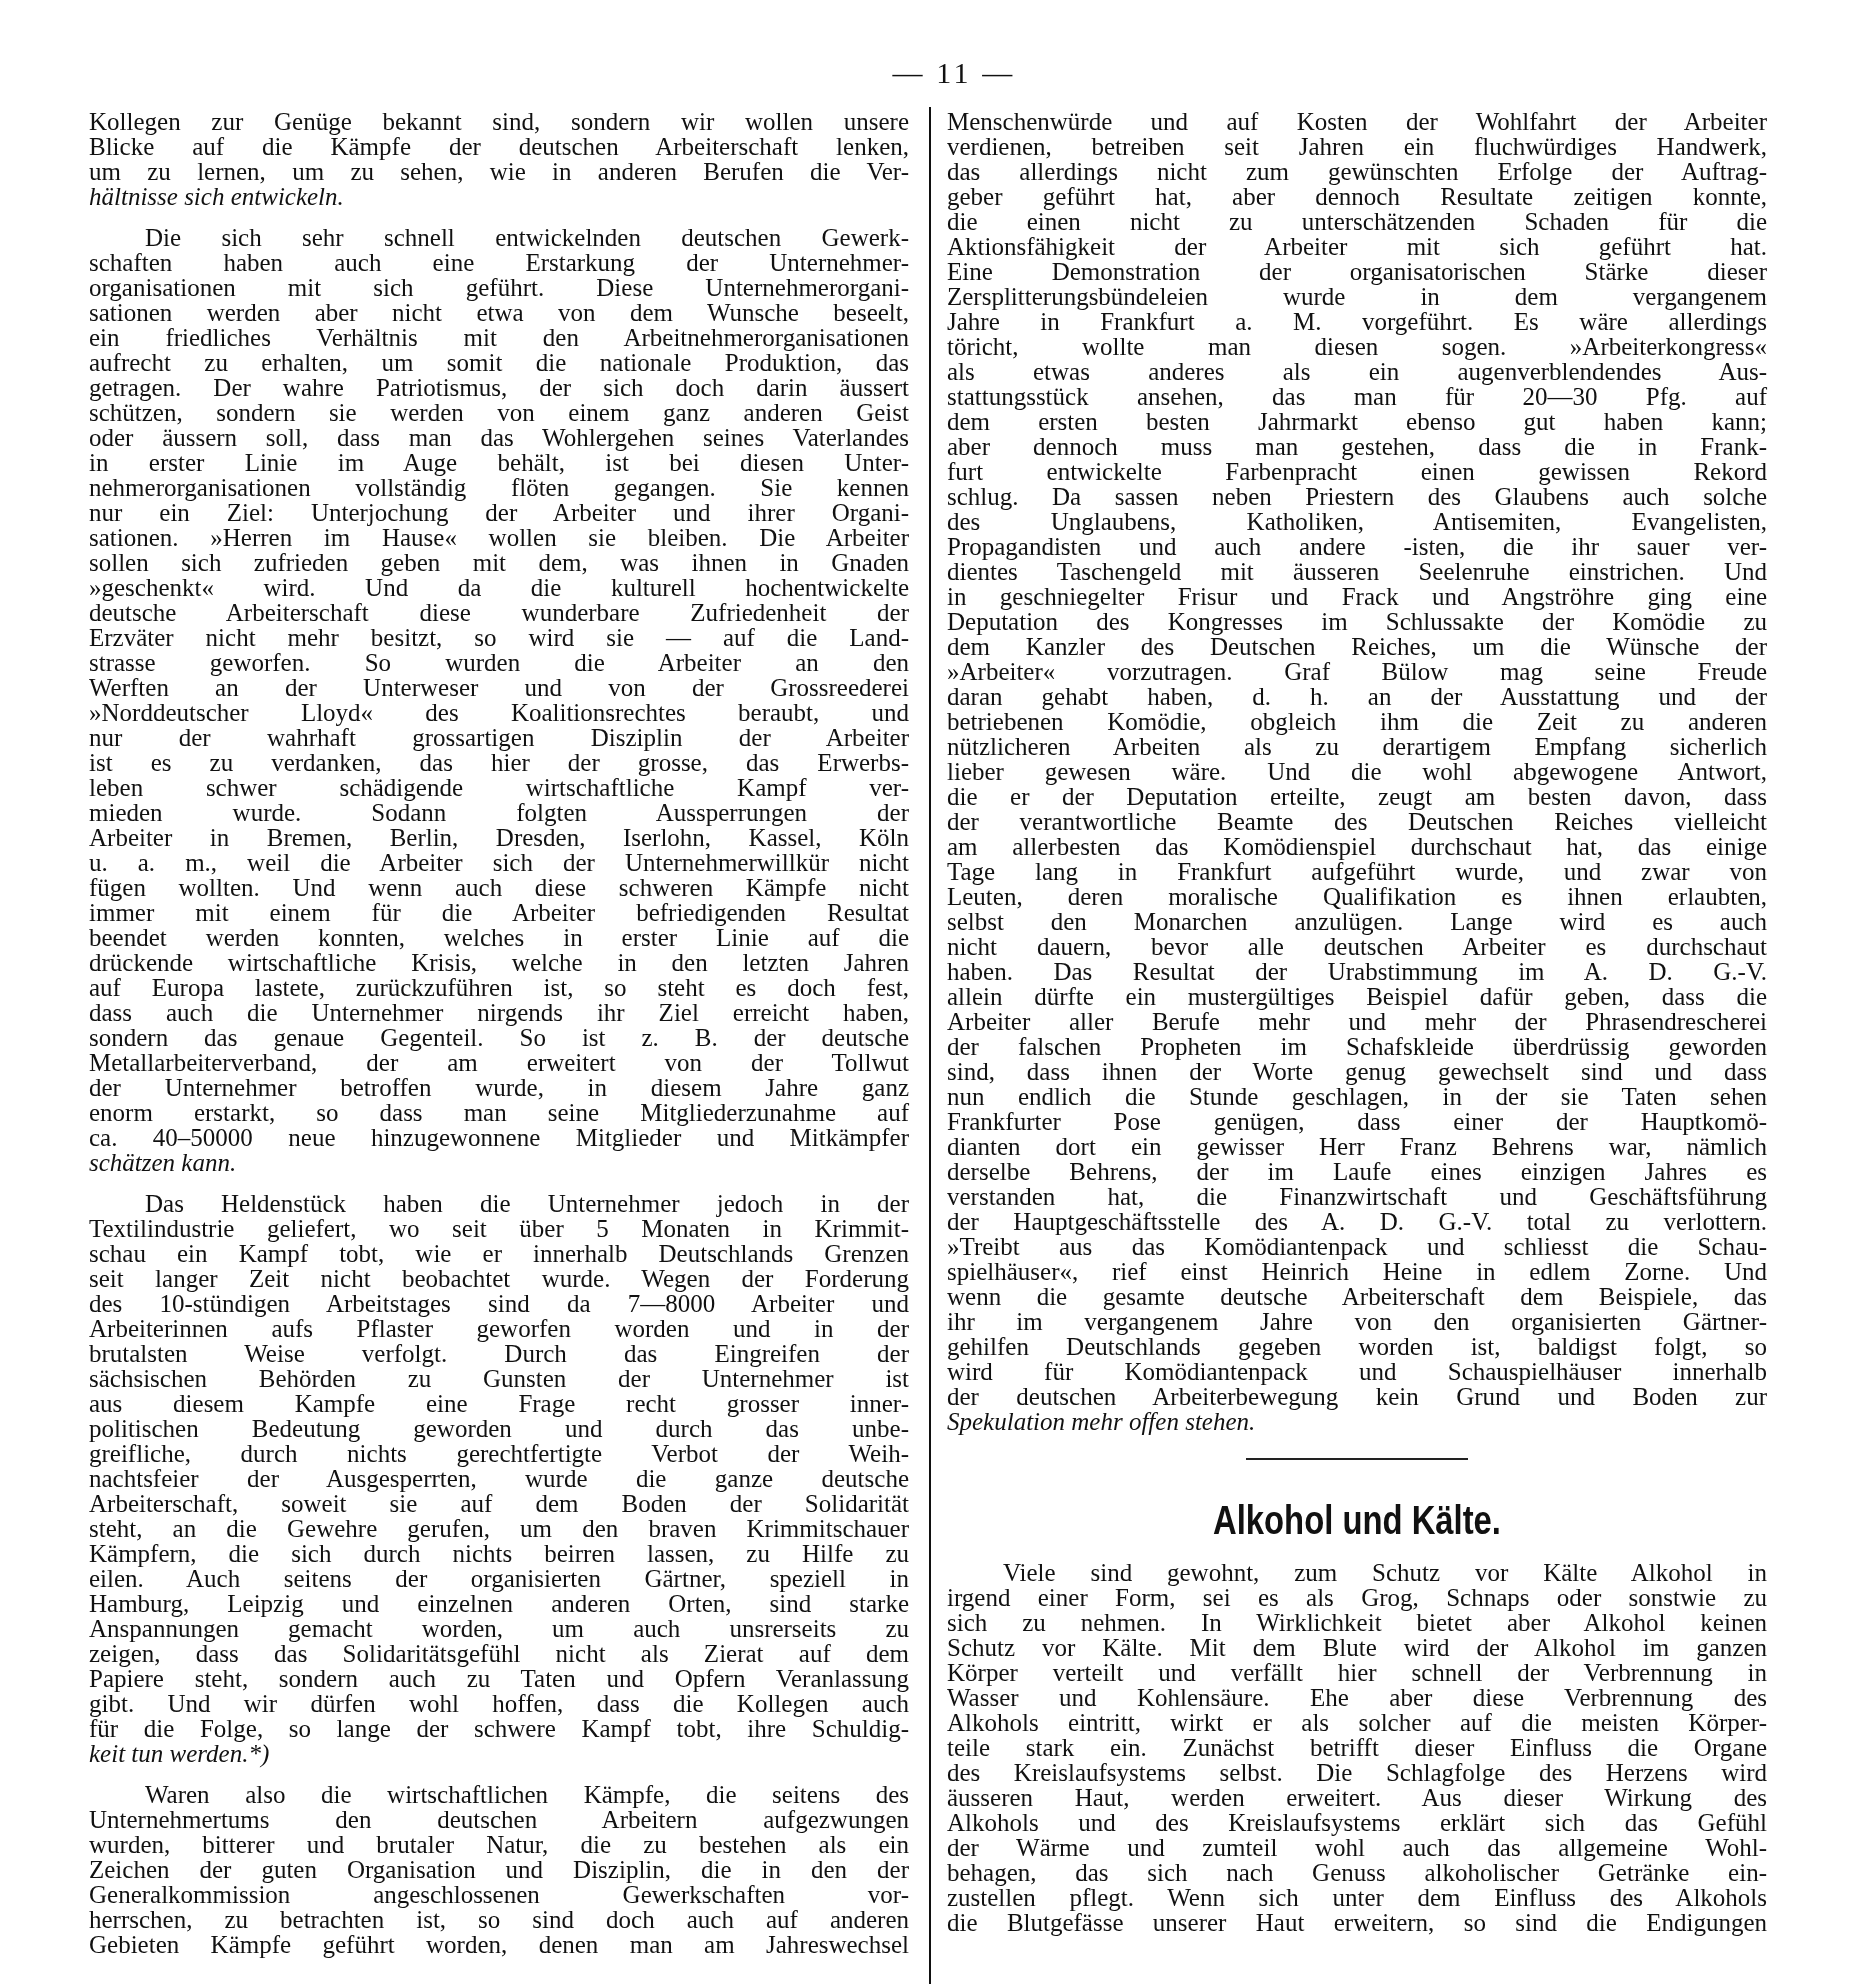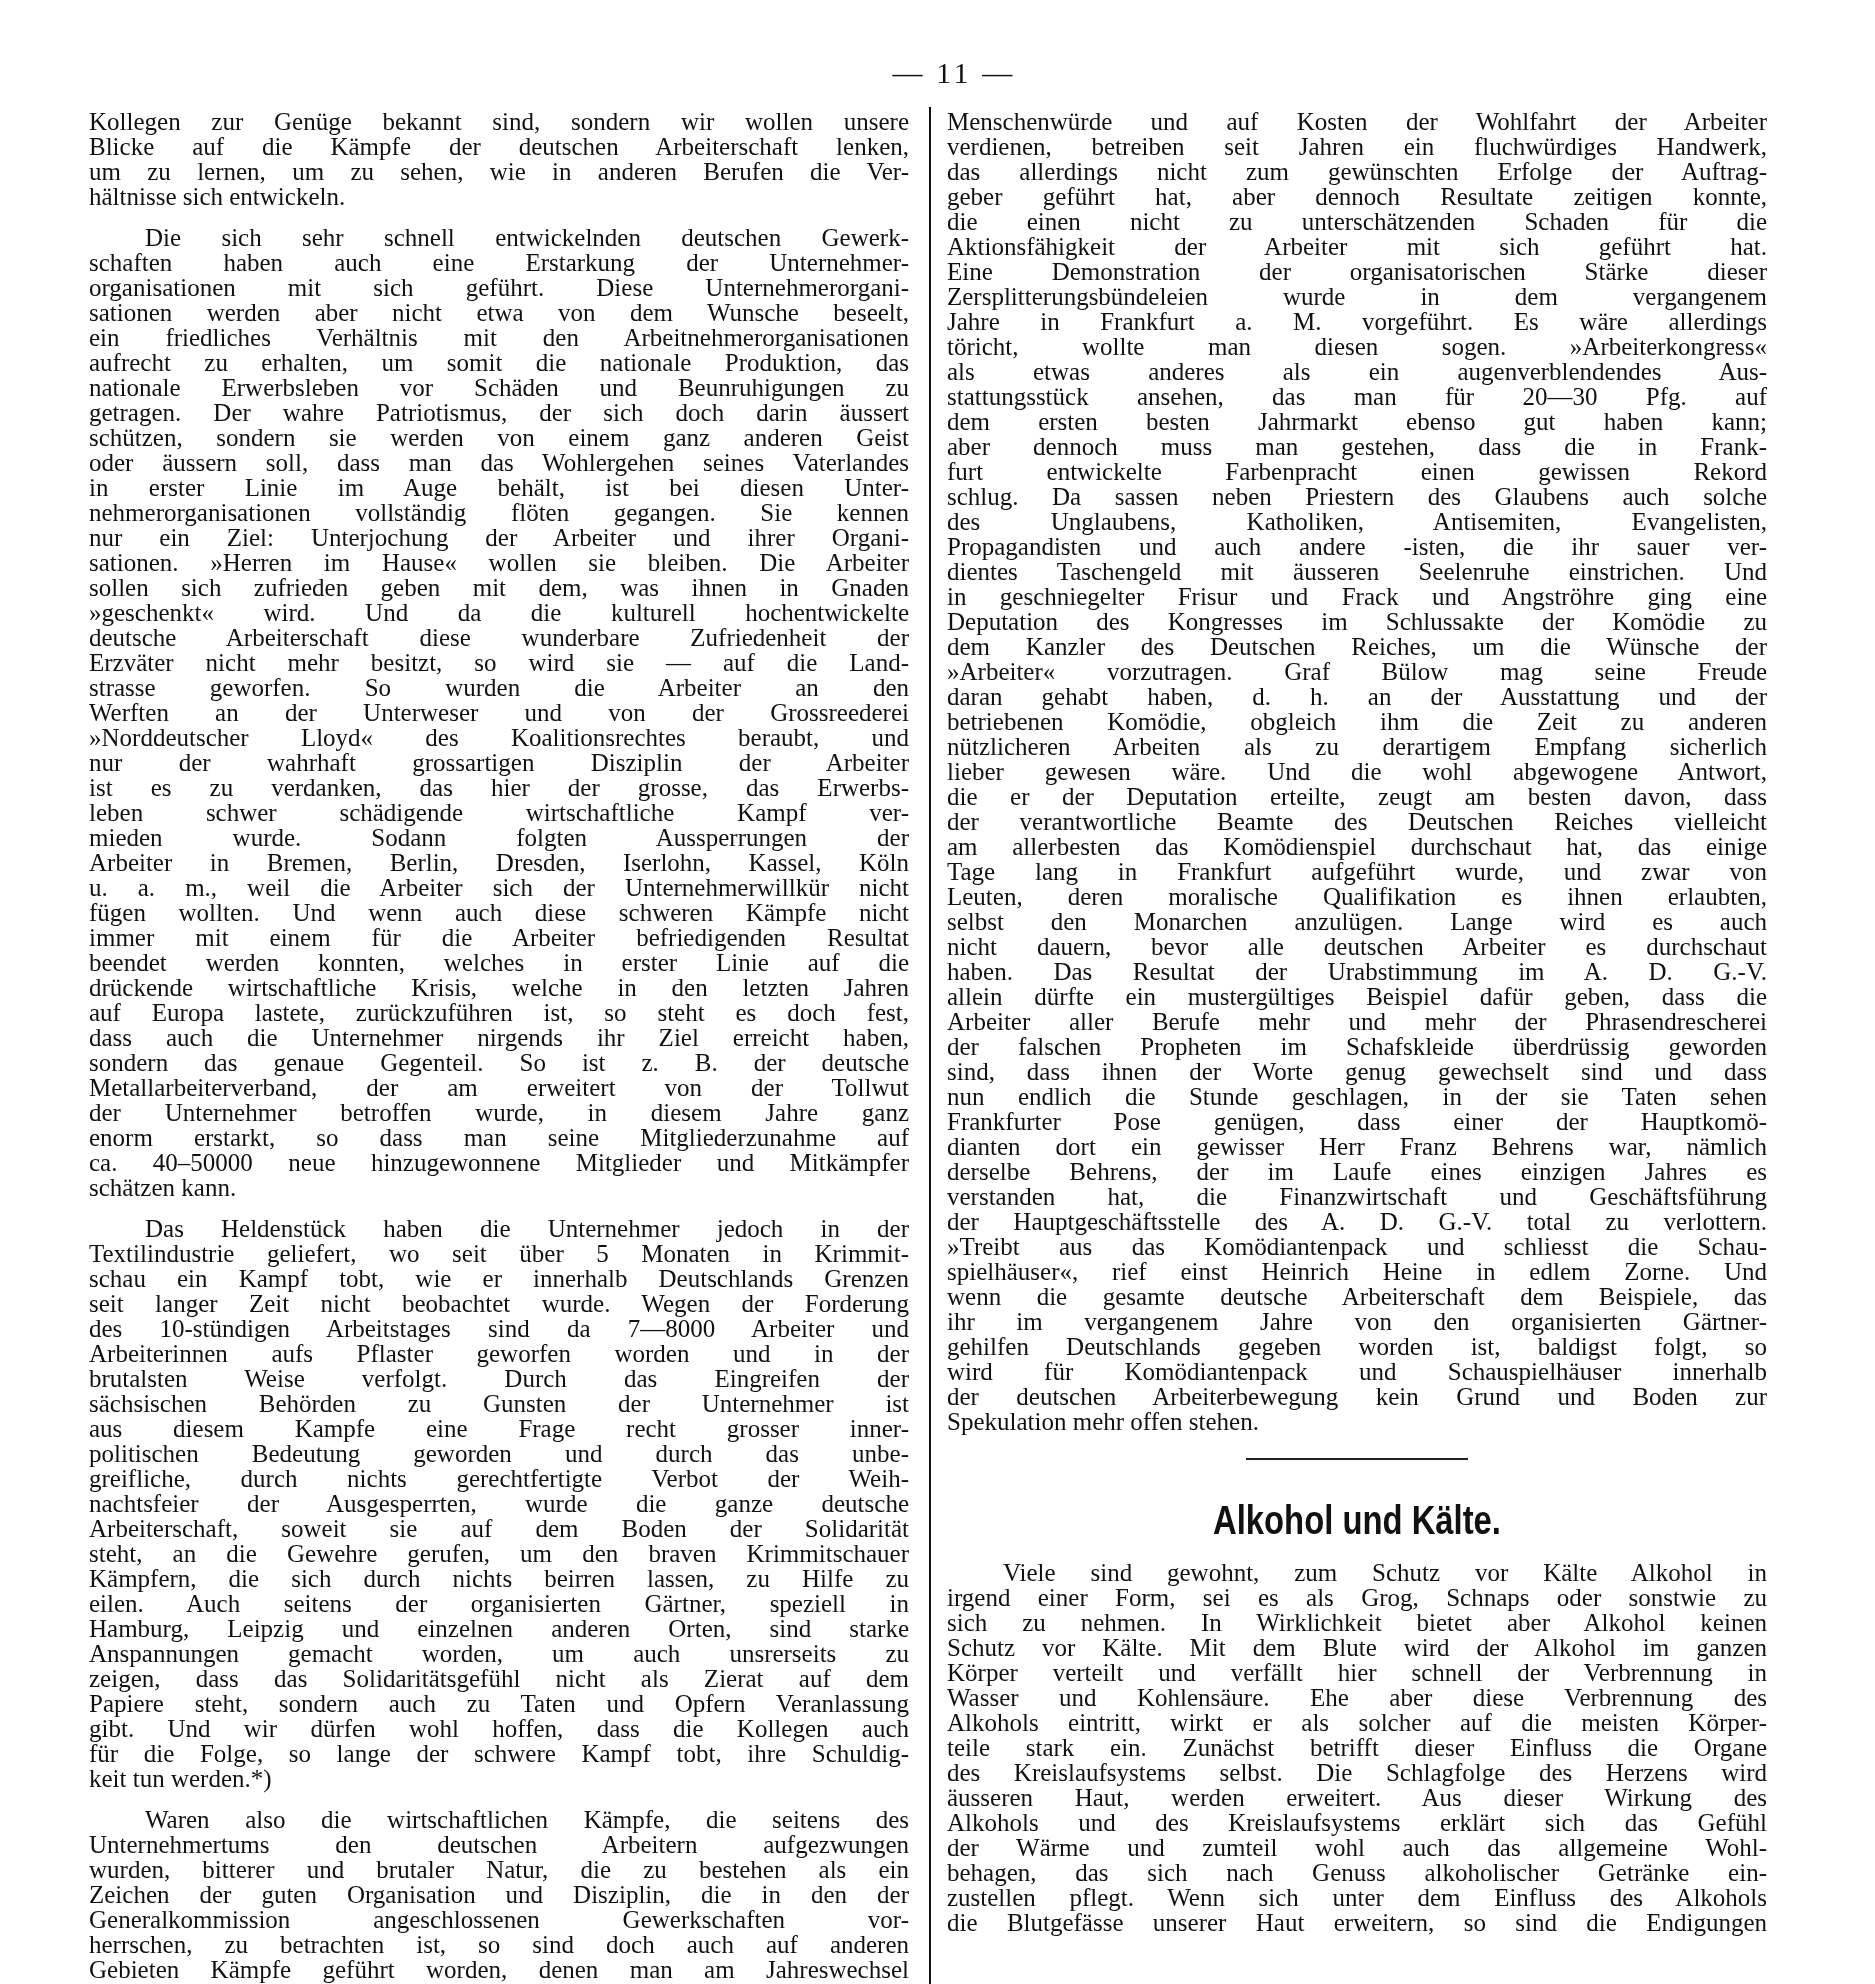--- a/index.html
+++ b/index.html
@@ -17,21 +17,21 @@
   }
   #col-left { left: 89px; }
   #col-right { left: 947px; }
   .divider {
     position: absolute; left: 929px; top: 107px; width: 1.6px; height: 2390px; background: #111;
   }
   .line {
     display: block; white-space: nowrap; text-align: justify; text-align-last: justify;
     height: 25px; overflow: visible;
   }
-  .line.last { text-align-last: left; }
+  .line.last { text-align-last: left; font-style: italic; }
   .line.indent { padding-left: 56px; }
   .para-gap { height: 16px; }
   .sep {
     width: 222px; height: 2px; background: #222; margin: 24px auto 36px auto;
   }
   .headline {
     text-align: center; font-family: "Liberation Sans", "DejaVu Sans", sans-serif;
     font-weight: bold; font-size: 40px; line-height: 48px; margin-bottom: 16px;
     transform: scaleX(0.82);
   }
@@ -52,21 +52,20 @@
         <span class="line last">hältnisse sich entwickeln.</span>
       </div>
       <div class="para-gap"></div>
       <div>
         <span class="line indent">Die sich sehr schnell entwickelnden deutschen Gewerk-</span>
         <span class="line">schaften haben auch eine Erstarkung der Unternehmer-</span>
         <span class="line">organisationen mit sich geführt. Diese Unternehmerorgani-</span>
         <span class="line">sationen werden aber nicht etwa von dem Wunsche beseelt,</span>
         <span class="line">ein friedliches Verhältnis mit den Arbeitnehmerorganisationen</span>
         <span class="line">aufrecht zu erhalten, um somit die nationale Produktion, das</span>
-        <span class="line">nationale Erwerbsleben vor Schäden und Beunruhigungen zu</span>
         <span class="line">getragen. Der wahre Patriotismus, der sich doch darin äussert</span>
         <span class="line">schützen, sondern sie werden von einem ganz anderen Geist</span>
         <span class="line">oder äussern soll, dass man das Wohlergehen seines Vaterlandes</span>
         <span class="line">in erster Linie im Auge behält, ist bei diesen Unter-</span>
         <span class="line">nehmerorganisationen vollständig flöten gegangen. Sie kennen</span>
         <span class="line">nur ein Ziel: Unterjochung der Arbeiter und ihrer Organi-</span>
         <span class="line">sationen. »Herren im Hause« wollen sie bleiben. Die Arbeiter</span>
         <span class="line">sollen sich zufrieden geben mit dem, was ihnen in Gnaden</span>
         <span class="line">»geschenkt« wird. Und da die kulturell hochentwickelte</span>
         <span class="line">deutsche Arbeiterschaft diese wunderbare Zufriedenheit der</span>

